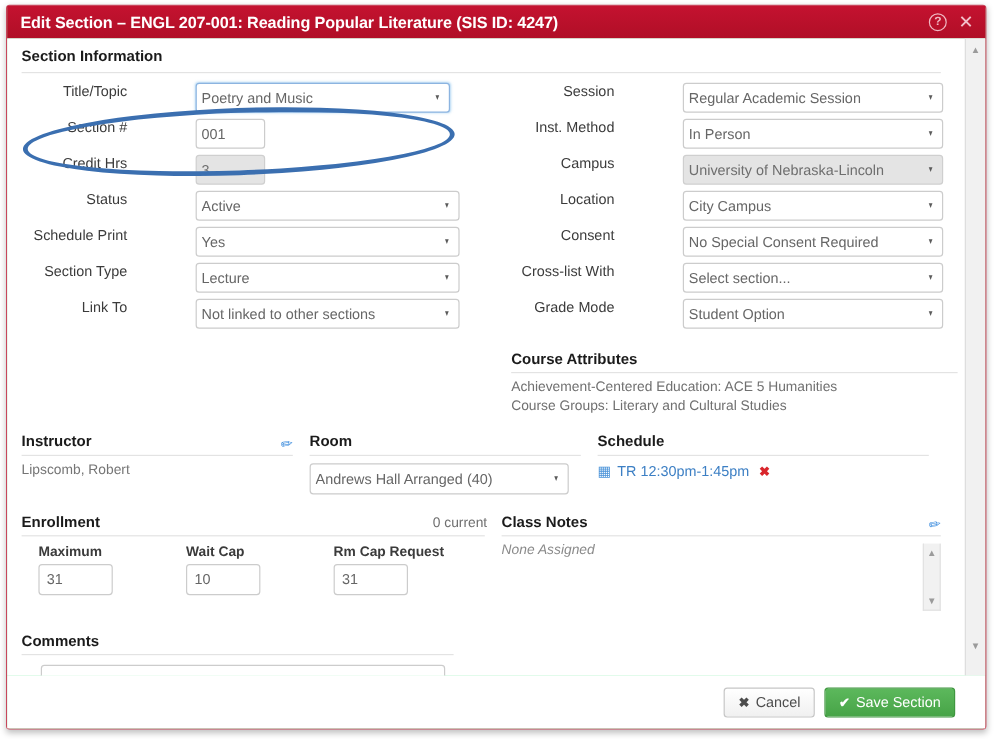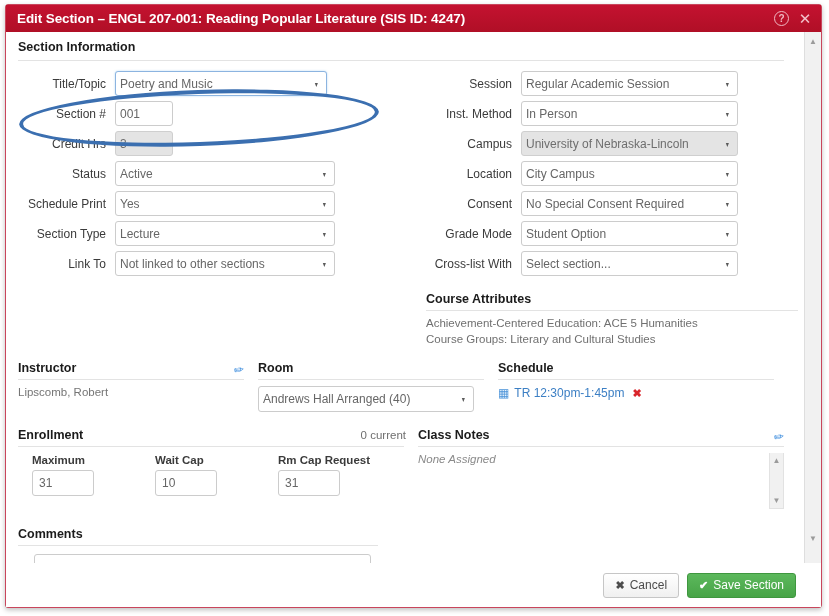--- a/index.html
+++ b/index.html
@@ -142,23 +142,24 @@
 
   .form-cols {
     display: flex;
     margin-top: 8px;
   }
   .col-left { width: 400px; }
   .col-right { width: 380px; }
 
   .frow {
     display: flex;
-    align-items: center;
+    align-items: flex-start;
     height: 29px;
     margin-bottom: 1px;
+    gap: 48px;
   }
   .flabel {
     font-size: 12px;
     color: #3b3b3b;
     text-align: right;
     padding-right: 9px;
     white-space: nowrap;
   }
   .col-left .flabel { width: 100px; }
   .col-right .flabel { width: 106px; }
@@ -533,30 +534,30 @@
             </div>
 
             <div class="frow">
               <div class="flabel">Consent</div>
               <div class="ctl sel w-rsel">
                 <span class="val">No Special Consent Required</span>
               </div>
             </div>
 
             <div class="frow">
+              <div class="flabel">Cross-list With</div>
+              <div class="ctl sel w-rsel">
+                <span class="val">Select section...</span>
+              </div>
+            </div>
+
+            <div class="frow">
               <div class="flabel">Grade Mode</div>
               <div class="ctl sel w-rsel">
                 <span class="val">Student Option</span>
-              </div>
-            </div>
-
-            <div class="frow">
-              <div class="flabel">Cross-list With</div>
-              <div class="ctl sel w-rsel">
-                <span class="val">Select section...</span>
               </div>
             </div>
 
           </div>
         </div>
 
         <div style="display:flex;">
           <div style="width:412px;"></div>
           <div class="attr-block">
             <div class="blk-title">Course Attributes</div>

